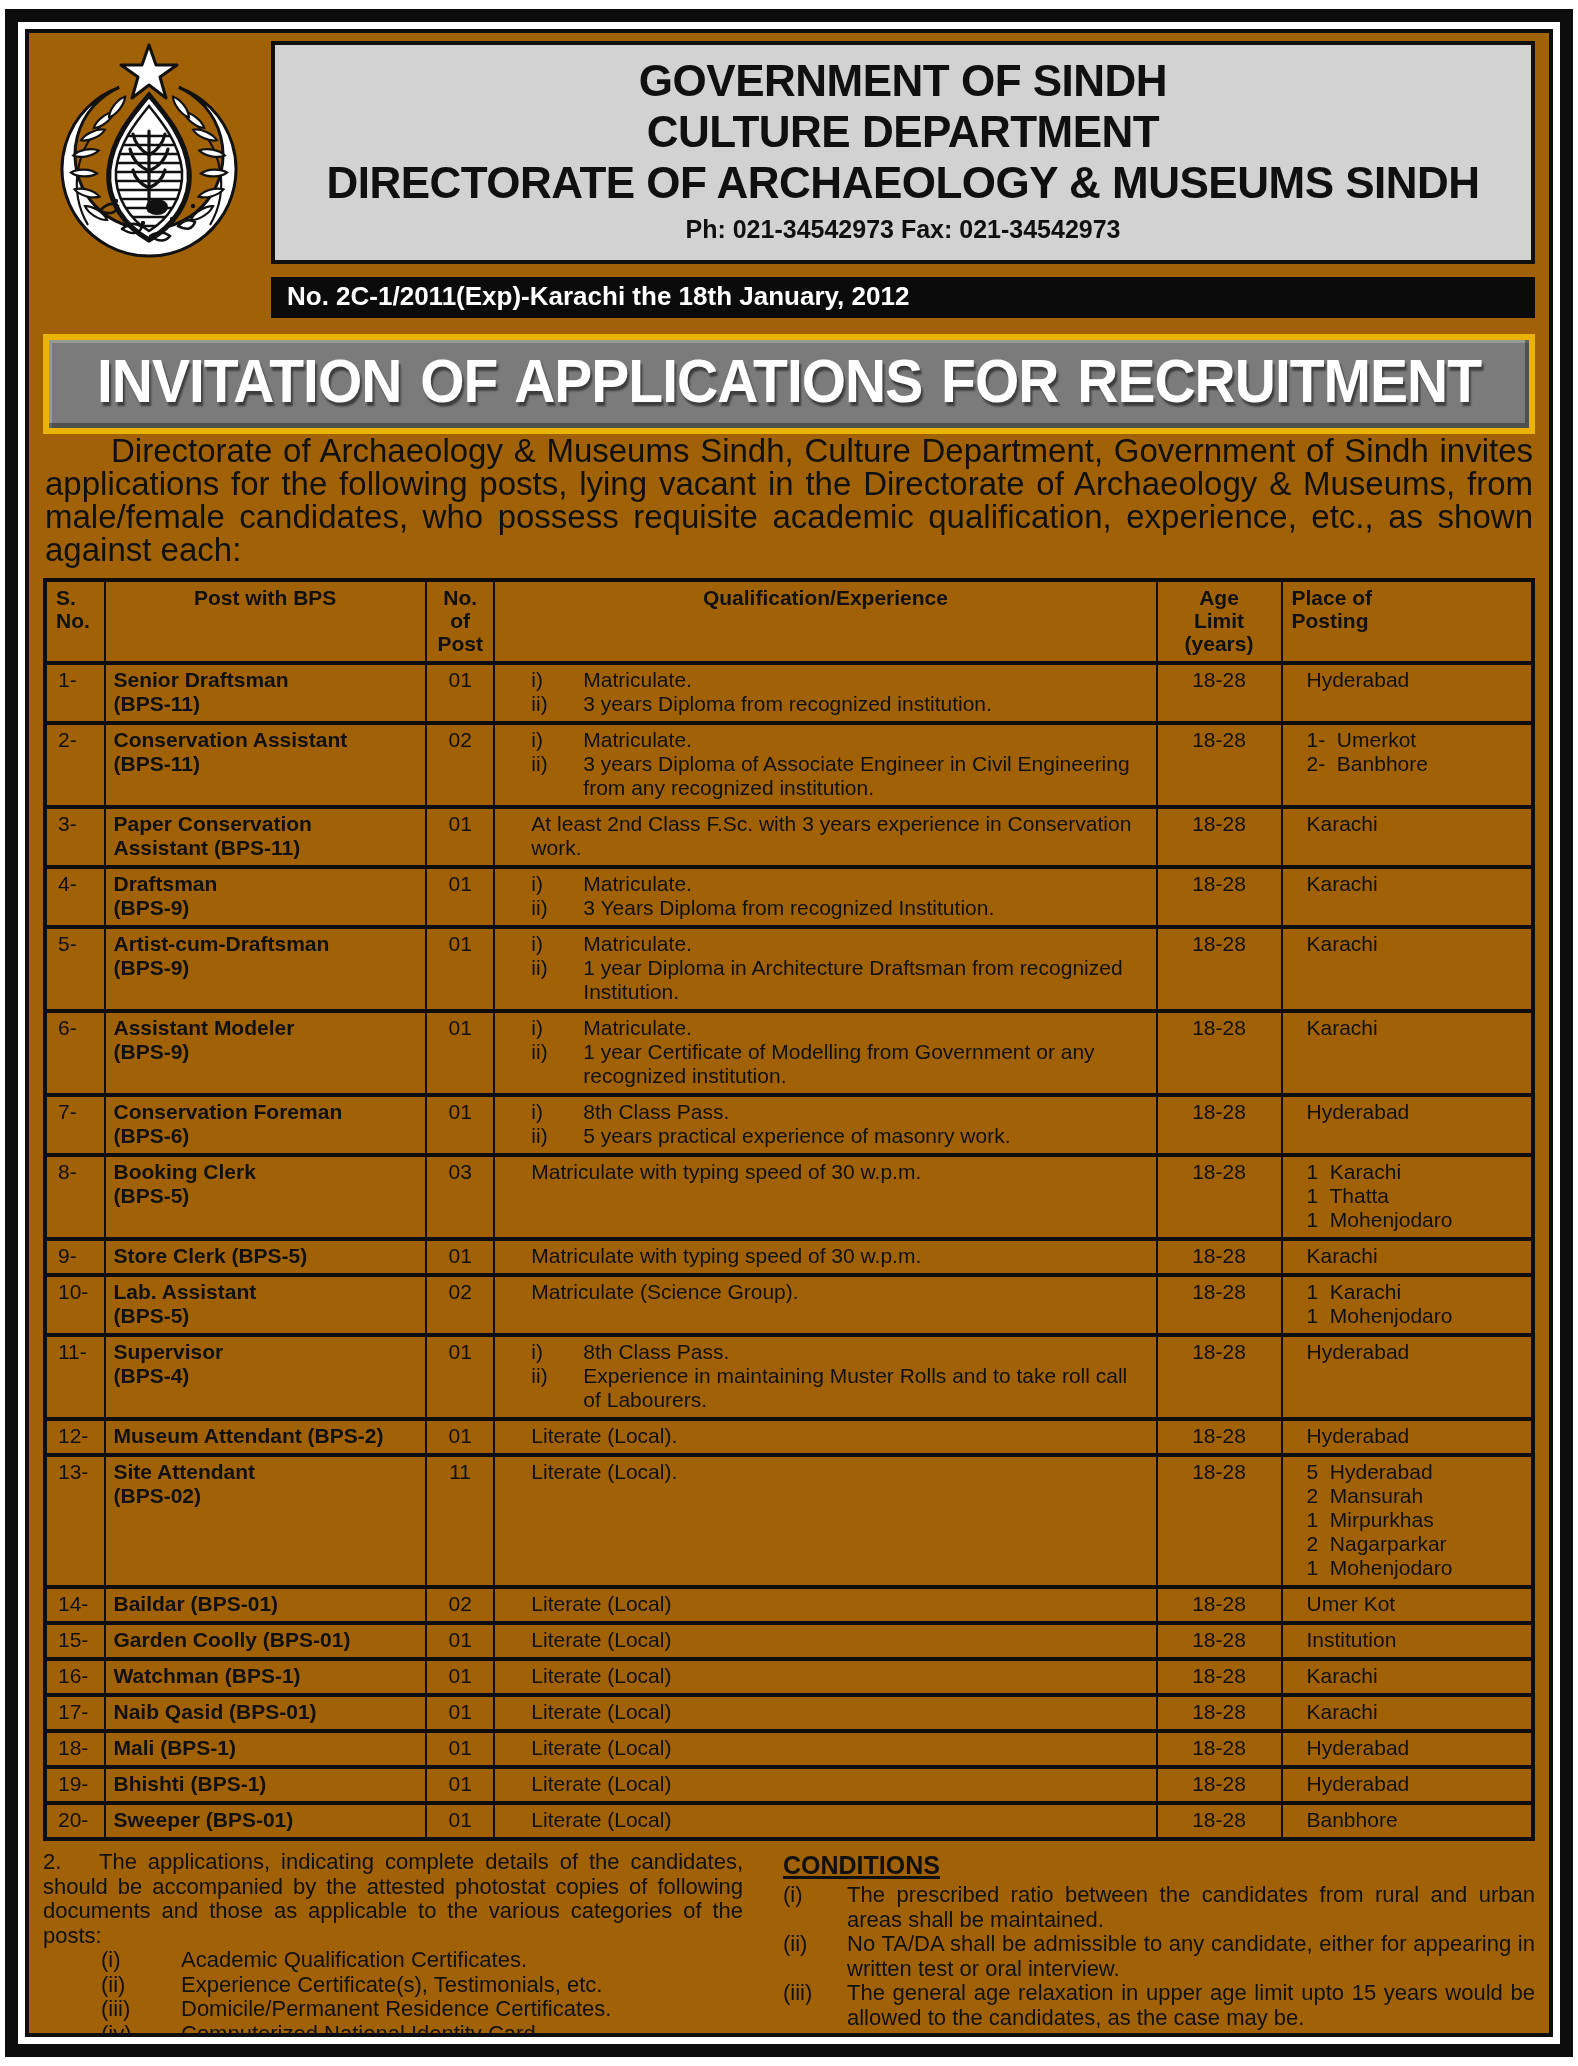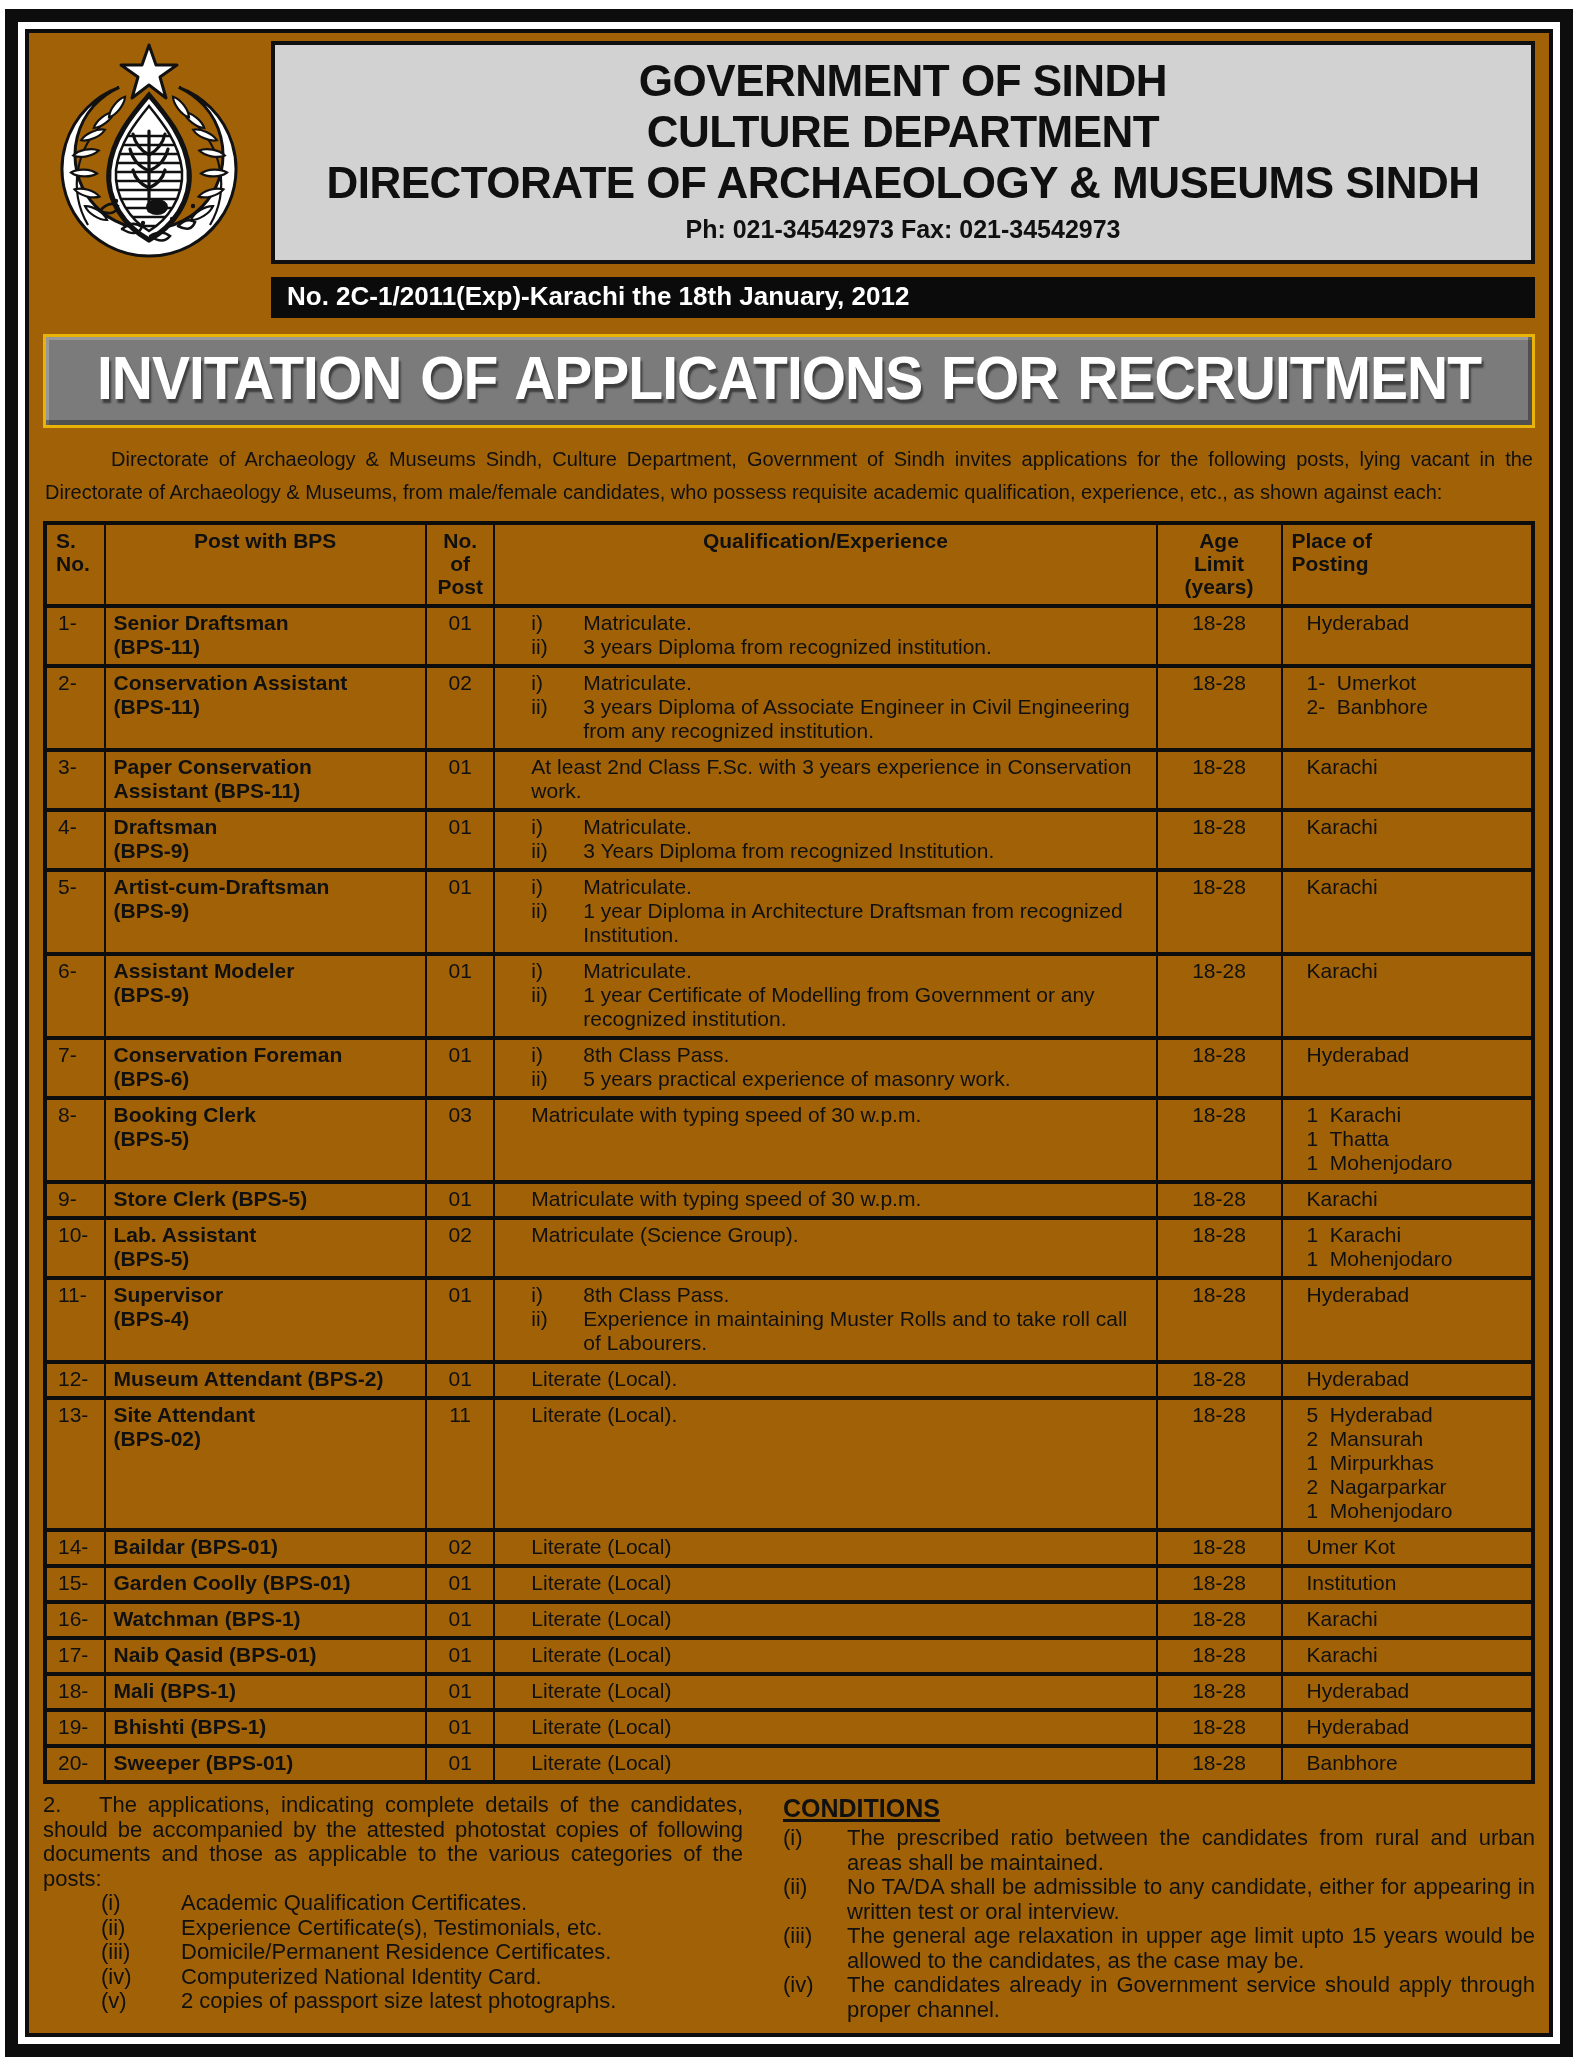--- a/index.html
+++ b/index.html
@@ -19,32 +19,32 @@
   .org-box { background:#d2d2d2; border:4px solid #101010; text-align:center; padding:10px 6px 12px; }
   .org-line { font-weight:bold; font-size:44px; line-height:51px; letter-spacing:-0.5px; }
   .org-phone { font-weight:bold; font-size:25px; line-height:38px; margin-top:2px; }
   .date-bar {
     margin-top:13px; background:#0b0b0b; color:#ffffff; font-weight:bold; font-size:26px;
     display:flex; align-items:center; padding:4px 16px 6px;
   }
 
   
   .banner {
-    margin-top:16px; background:#7b7b7b; border:3px solid #eab308;
+    margin-top:16px; background:#7b7b7b; border:6px solid #eab308;
     box-shadow: inset -4px -5px 0 rgba(0,0,0,0.35), inset 3px 3px 0 rgba(255,255,255,0.22);
     text-align:center; padding:8px 0 14px;
   }
   .banner-text {
     color:#ffffff; font-weight:bold; font-size:57px; letter-spacing:-1px; word-spacing:4px;
     display:inline-block; transform:scaleY(1.07); white-space:nowrap;
     text-shadow:2px 3px 2px rgba(0,0,0,0.5);
   }
 
   
-  .intro { font-size:20px; line-height:33px; text-align:justify; text-indent:66px; margin:15px 2px 12px; }
+  .intro { font-size:33px; line-height:33px; text-align:justify; text-indent:66px; margin:0 2px 12px; }
 
   
   table.recruitment { width:100%; border-collapse:collapse; table-layout:fixed; border:4px solid #0d0d0d; }
   th, td {
     border-left:2px solid #0d0d0d; border-right:2px solid #0d0d0d;
     border-top:4px solid #0d0d0d; border-bottom:4px solid #0d0d0d;
     vertical-align:top; font-size:21px; line-height:24px; padding:3px 8px 5px;
   }
   th { font-weight:bold; white-space:pre-line; text-align:center; padding:4px 4px 6px; line-height:23px; }
   th.h-left { text-align:left; padding-left:9px; }

